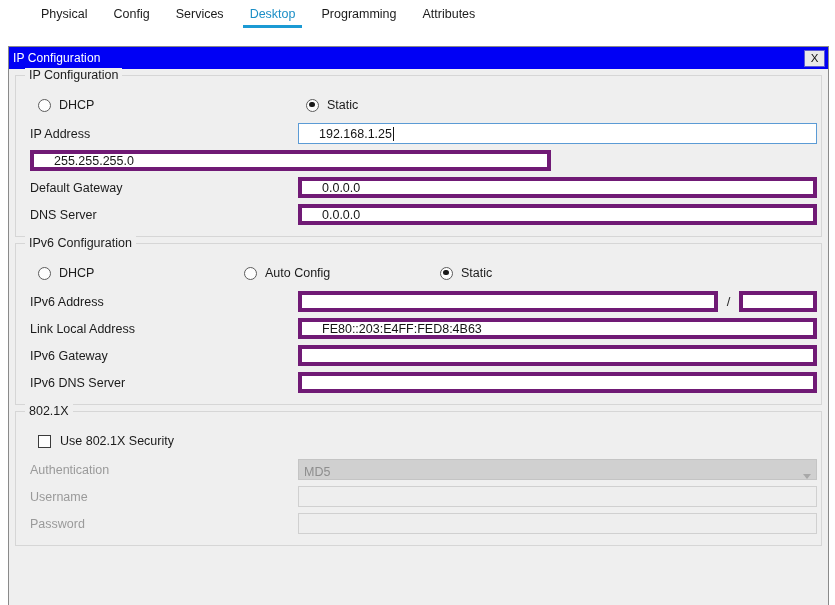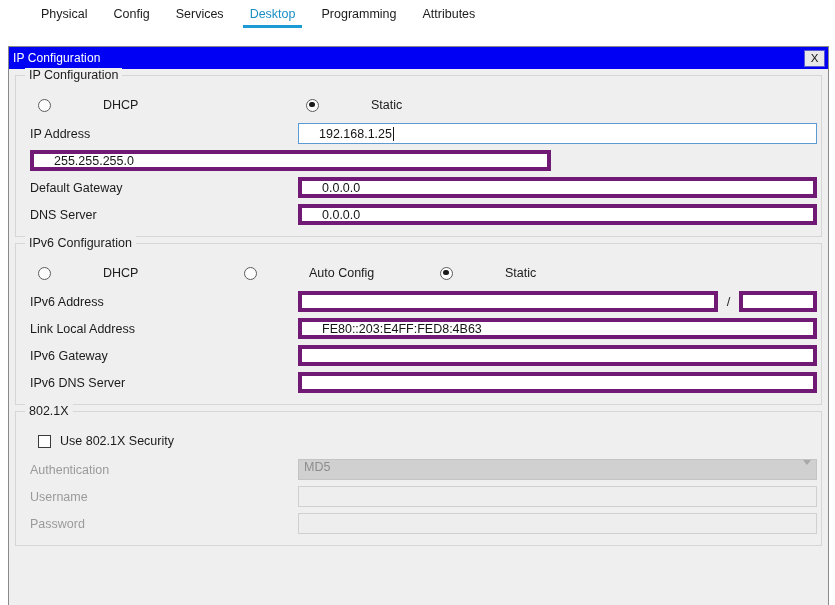--- a/index.html
+++ b/index.html
@@ -121,21 +121,20 @@
     display: flex;
     align-items: center;
     height: 30px;
     padding-left: 18px;
   }
   .radio-item {
     display: flex;
     align-items: center;
     cursor: default;
     white-space: nowrap;
-    gap: 44px;
   }
   .radio {
     width: 13px; height: 13px;
     border: 1.4px solid #5c5c5c;
     border-radius: 50%;
     background: #fdfdfd;
     margin-right: 8px;
     position: relative;
     flex: 0 0 auto;
   }
@@ -207,21 +206,21 @@
     background: #eeeeee;
     border: 1px solid #d0d0d0;
     color: #9a9a9a;
   }
   .combo {
     width: 625px;
     height: 21px;
     background: #d0d0d0;
     border: 1px solid #c4c4c4;
     display: flex;
-    align-items: flex-start;
+    align-items: flex-end;
     justify-content: space-between;
     padding: 0 5px 0 5px;
     font-size: 12.5px;
     color: #8e8e8e;
   }
   .combo-arrow {
     width: 0; height: 0;
     border-left: 4.5px solid transparent;
     border-right: 4.5px solid transparent;
     border-top: 5px solid #a8a8a8;

